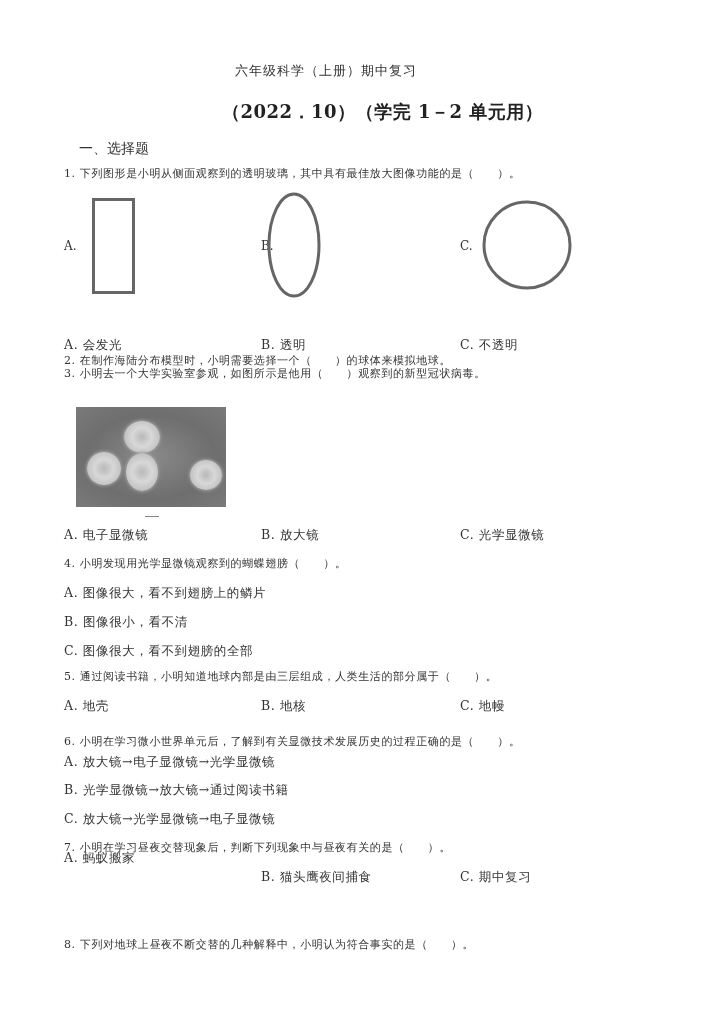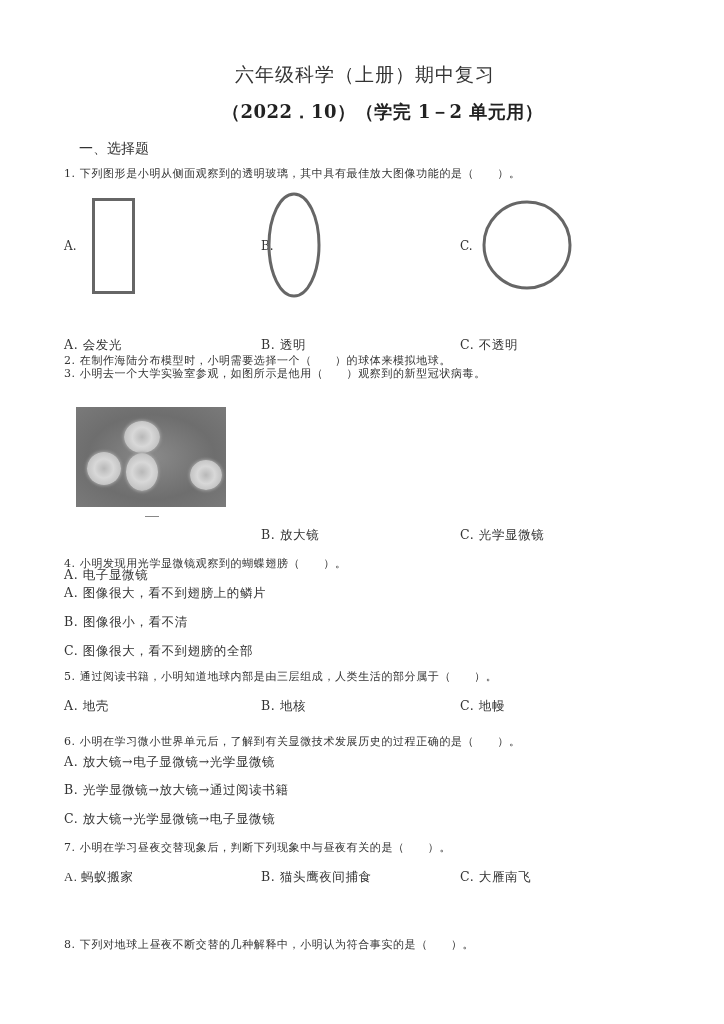--- a/index.html
+++ b/index.html
@@ -1,19 +1,19 @@
 <!DOCTYPE html>
 <html><head>
 <meta charset="utf-8">
 <style>
   html, body { margin: 0; padding: 0; background: #ffffff; }
   body { width: 724px; height: 1024px; position: relative; overflow: hidden;
          font-family: "DejaVu Serif", "Liberation Serif", serif; color: #2a2a2a; }
   .abs { position: absolute; white-space: nowrap; }
-  .title { font-size: 19px; color: #333; letter-spacing: 1px; }
+  .title { font-size: 13px; color: #333; letter-spacing: 1px; }
   .subtitle { font-size: 18px; color: #222; font-weight: bold; letter-spacing: 0.5px; }
   .section { font-size: 14px; color: #333; }
   .q { font-size: 11px; color: #333; letter-spacing: 0.6px; }
   .opt { font-size: 12.5px; color: #333; letter-spacing: 0.6px; }
   .shape-label { font-size: 12px; color: #333; }
   svg { position: absolute; }
   .micro { position: absolute; left: 76px; top: 407px; width: 150px; height: 100px;
            background: radial-gradient(ellipse at 50% 50%, #8a8a8a 0%, #6e6e6e 60%, #7a7a7a 100%); }
   .virus { position: absolute; border-radius: 50%;
            background: radial-gradient(circle at 50% 50%, #b8b8b8 0%, #d8d8d8 40%, #c4c4c4 70%, #8c8c8c 100%);
@@ -48,37 +48,37 @@
 <div class="abs opt" style="left:460px; top:337px;">C. 不透明</div>
 
 <div class="abs q" style="left:64px; top:366px;">3. 小明去一个大学实验室参观，如图所示是他用（　　）观察到的新型冠状病毒。</div>
 <div class="micro">
   <div class="virus" style="left:48px; top:14px; width:36px; height:32px;"></div>
   <div class="virus" style="left:11px; top:45px; width:34px; height:33px;"></div>
   <div class="virus" style="left:50px; top:46px; width:32px; height:38px;"></div>
   <div class="virus" style="left:114px; top:53px; width:32px; height:30px;"></div>
 </div>
 <div class="scalebar"></div>
-<div class="abs opt" style="left:64px; top:527px;margin-top:40px;">A. 电子显微镜</div>
+<div class="abs opt" style="left:64px; top:527px;">A. 电子显微镜</div>
 <div class="abs opt" style="left:261px; top:527px;">B. 放大镜</div>
 <div class="abs opt" style="left:460px; top:527px;">C. 光学显微镜</div>
 
 <div class="abs q" style="left:64px; top:556px;">4. 小明发现用光学显微镜观察到的蝴蝶翅膀（　　）。</div>
 <div class="abs opt" style="left:64px; top:585px;">A. 图像很大，看不到翅膀上的鳞片</div>
 <div class="abs opt" style="left:64px; top:614px;">B. 图像很小，看不清</div>
 <div class="abs opt" style="left:64px; top:643px;">C. 图像很大，看不到翅膀的全部</div>
 
 <div class="abs q" style="left:64px; top:669px;">5. 通过阅读书籍，小明知道地球内部是由三层组成，人类生活的部分属于（　　）。</div>
 <div class="abs opt" style="left:64px; top:698px;">A. 地壳</div>
 <div class="abs opt" style="left:261px; top:698px;">B. 地核</div>
 <div class="abs opt" style="left:460px; top:698px;">C. 地幔</div>
 
 <div class="abs q" style="left:64px; top:726px;margin-top:8px;">6. 小明在学习微小世界单元后，了解到有关显微技术发展历史的过程正确的是（　　）。</div>
 <div class="abs opt" style="left:64px; top:754px;">A. 放大镜→电子显微镜→光学显微镜</div>
 <div class="abs opt" style="left:64px; top:782px;">B. 光学显微镜→放大镜→通过阅读书籍</div>
 <div class="abs opt" style="left:64px; top:811px;">C. 放大镜→光学显微镜→电子显微镜</div>
 
 <div class="abs q" style="left:64px; top:840px;">7. 小明在学习昼夜交替现象后，判断下列现象中与昼夜有关的是（　　）。</div>
-<div class="abs opt" style="left:64px; top:869px;font-family:Liberation Serif, serif;">A. 蚂蚁搬家</div>
+<div class="abs opt" style="left:64px; top:850px;">A. 蚂蚁搬家</div>
 <div class="abs opt" style="left:261px; top:869px;">B. 猫头鹰夜间捕食</div>
-<div class="abs opt" style="left:460px; top:869px;">C. 大雁南飞</div>
+<div class="abs opt" style="left:460px; top:869px;">C. 期中复习</div>
 
 <div class="abs q" style="left:64px; top:897px;margin-top:40px;">8. 下列对地球上昼夜不断交替的几种解释中，小明认为符合事实的是（　　）。</div>
 
 </body></html>

